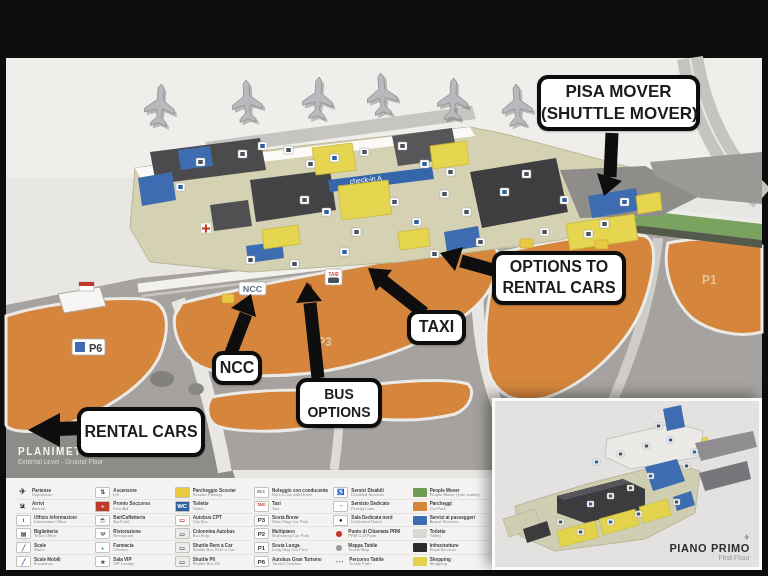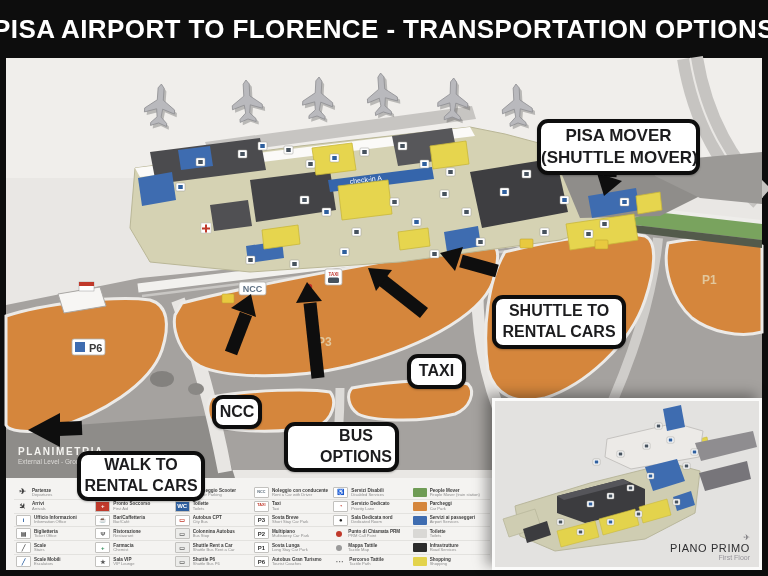--- a/index.html
+++ b/index.html
@@ -5,27 +5,27 @@
   html,body{margin:0;padding:0;background:#000;}
   .stage{position:relative;width:768px;height:576px;background:#0d0d0d;overflow:hidden;
          font-family:"Liberation Sans",sans-serif;}
   .title-bar{position:absolute;left:0;top:0;width:768px;height:58px;display:flex;
              align-items:center;justify-content:center;}
   .title-bar h1{margin:0;color:#fff;font-size:26px;font-weight:bold;letter-spacing:.4px;white-space:nowrap;}
   svg.scene{position:absolute;left:0;top:0;}
   
   .callout{position:absolute;background:#fff;border:4px solid #0d0d0d;border-radius:11px;
            color:#1c1c1e;font-weight:bold;text-align:center;display:flex;flex-direction:column;
-           justify-content:center;line-height:1.3;z-index:4;box-shadow:0 1px 2px rgba(0,0,0,.25);margin-top:44px;}
+           justify-content:center;line-height:1.3;z-index:4;box-shadow:0 1px 2px rgba(0,0,0,.25);}
   .callout span{display:block;white-space:nowrap;}
   .co-pisa{left:537px;top:75px;width:155px;height:48px;font-size:17px;}
   .co-shuttle{left:492px;top:251px;width:126px;height:46px;font-size:16px;}
   .co-taxi{left:407px;top:310px;width:51px;height:27px;font-size:16px;}
   .co-ncc{left:212px;top:351px;width:42px;height:26px;font-size:16px;}
-  .co-bus{left:284px;top:378px;width:78px;height:42px;font-size:16px;padding-left:29px;}
+  .co-bus{left:296px;top:378px;width:78px;height:42px;font-size:14px;}
   .co-walk{left:77px;top:407px;width:120px;height:42px;font-size:16px;}
   
   .planim{position:absolute;left:18px;top:446px;z-index:3;}
   .planim .t1{font-size:10px;font-weight:bold;color:#f4f3f0;letter-spacing:1.6px;}
   .planim .t2{font-size:6.5px;color:#dddbd8;margin-top:1px;}
   
   .legend{position:absolute;left:14px;top:486px;width:476px;height:82px;display:flex;z-index:3;}
   .lg-col{flex:1;display:flex;flex-direction:column;min-width:0;}
   .lg-item{flex:1;display:flex;align-items:center;gap:3px;border-bottom:1px solid #e3e2df;padding:0 2px;min-width:0;}
   .lg-item:last-child{border-bottom:none;}
@@ -37,21 +37,21 @@
   .lg-ic.sq{border:none;width:14px;height:9px;}
   .lg-ic.glyph{border:none;background:transparent;font-size:8px;}
   .lg-tx{display:flex;flex-direction:column;line-height:1.12;min-width:0;}
   .lg-tx b{font-size:4.6px;color:#3c3c3c;font-weight:bold;white-space:nowrap;}
   .lg-tx i{font-size:4.1px;color:#8d8d8d;font-style:normal;white-space:nowrap;}
   
   .inset{position:absolute;left:492px;top:398px;width:264px;height:166px;background:#e3e2e0;
          border:3px solid #fbfbfa;box-shadow:-6px -4px 12px rgba(0,0,0,.35);z-index:3;}
   .inset svg{position:absolute;left:0;top:0;}
   .inset .cap{position:absolute;right:9px;bottom:6px;text-align:right;}
-  .inset .cap .t1{font-size:11px;font-weight:normal;color:#2e2e30;letter-spacing:.6px;}
+  .inset .cap .t1{font-size:11px;font-weight:bold;color:#2e2e30;letter-spacing:.6px;}
   .inset .cap .t2{font-size:7px;color:#96949a;}
   .inset .cap .logo{font-size:8px;color:#77757a;}
 </style>
 </head>
 <body>
 
 <div class="stage">
 
   <svg class="scene" width="768" height="576" viewBox="0 0 768 576">
 
@@ -264,44 +264,40 @@
           <path d="M497,271 L461,261" stroke-width="13" fill="none"></path>
           <polygon points="440,253 463,247 455,271" stroke="none"></polygon>
         </g>
       <g>
           <path d="M612,133 L610,177" stroke-width="13" fill="none"></path>
           <polygon points="604,196 622,181 597,173" stroke="none"></polygon>
         </g>
     </g>
   </svg>
 
-  <div class="title-bar">
-    <h1>PISA AIRPORT TO FLORENCE - TRANSPORTATION OPTIONS</h1>
-  </div>
 
   <div class="callout co-pisa">
     <span>PISA MOVER</span>
     <span>(SHUTTLE MOVER)</span>
   </div>
   <div class="callout co-shuttle">
-    <span>SHUTTLE TO</span>
+    <span>OPTIONS TO</span>
     <span>RENTAL CARS</span>
   </div>
   <div class="callout co-taxi">
     <span>TAXI</span>
   </div>
   <div class="callout co-ncc">
     <span>NCC</span>
   </div>
   <div class="callout co-bus">
     <span>BUS</span>
     <span>OPTIONS</span>
   </div>
   <div class="callout co-walk">
-    <span>WALK TO</span>
     <span>RENTAL CARS</span>
   </div>
 
   <div class="planim">
     <div class="t1">PLANIMETRIA</div>
     <div class="t2">External Level - Ground Floor</div>
   </div>
 
   <div class="legend">
       <div class="lg-col">

